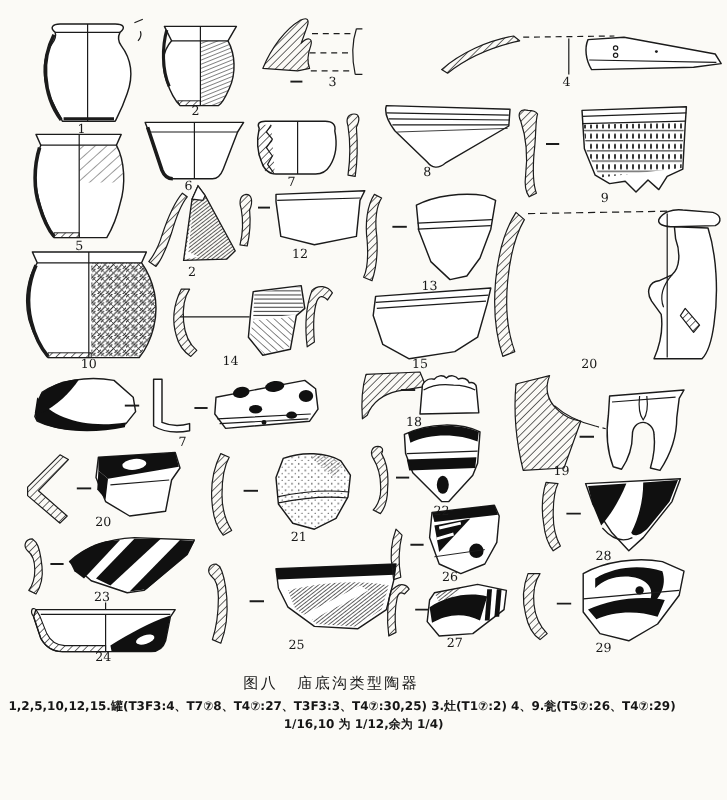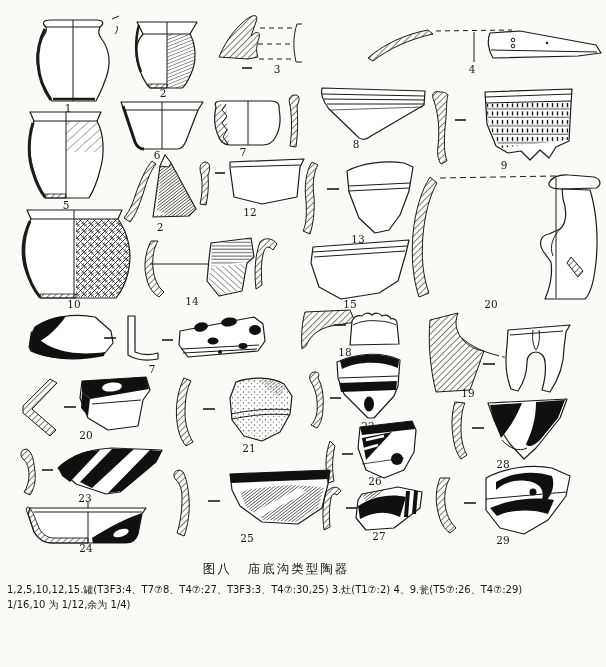--- a/index.html
+++ b/index.html
@@ -9,23 +9,23 @@
   .o{fill:#ffffff;stroke:#1b1b1b;stroke-width:1.2;stroke-linejoin:round;}
   .s{fill:none;stroke:#1b1b1b;stroke-width:1;stroke-linejoin:round;}
   .ink{fill:#101010;stroke:none;}
   .hp{fill:url(#ph);stroke:#1b1b1b;stroke-width:1;stroke-linejoin:round;}
   .num{position:absolute;transform:translate(-50%,-50%);font-family:"DejaVu Serif",serif;
        font-size:10.5px;color:#191919;white-space:nowrap;}
   .caption{position:absolute;top:561px;left:0;width:552px;text-align:center;
            font-size:12.5px;letter-spacing:2px;font-family:"DejaVu Sans",sans-serif;}
   .cap-no{margin-right:16px;}
   .desc{position:absolute;top:583px;left:7px;width:592px;font-size:10px;line-height:14.8px;
-        font-family:"DejaVu Sans",sans-serif;}
+        font-family:"DejaVu Sans",sans-serif;font-weight:bold;}
   .desc div{white-space:nowrap;}
-  .desc .l5{text-align:left;}
+  .desc .l5{text-align:center;}
 </style>
 </head>
 <body>
 
 <div class="page">
 
 <svg class="plate" width="606" height="558" viewBox="0 0 606 558">
   <defs>
     <pattern id="ph" patternUnits="userSpaceOnUse" width="4.5" height="4.5" patternTransform="rotate(45)">
       <line x1="0" y1="0" x2="0" y2="4.5" stroke="#1b1b1b" stroke-width="1.1"></line>

